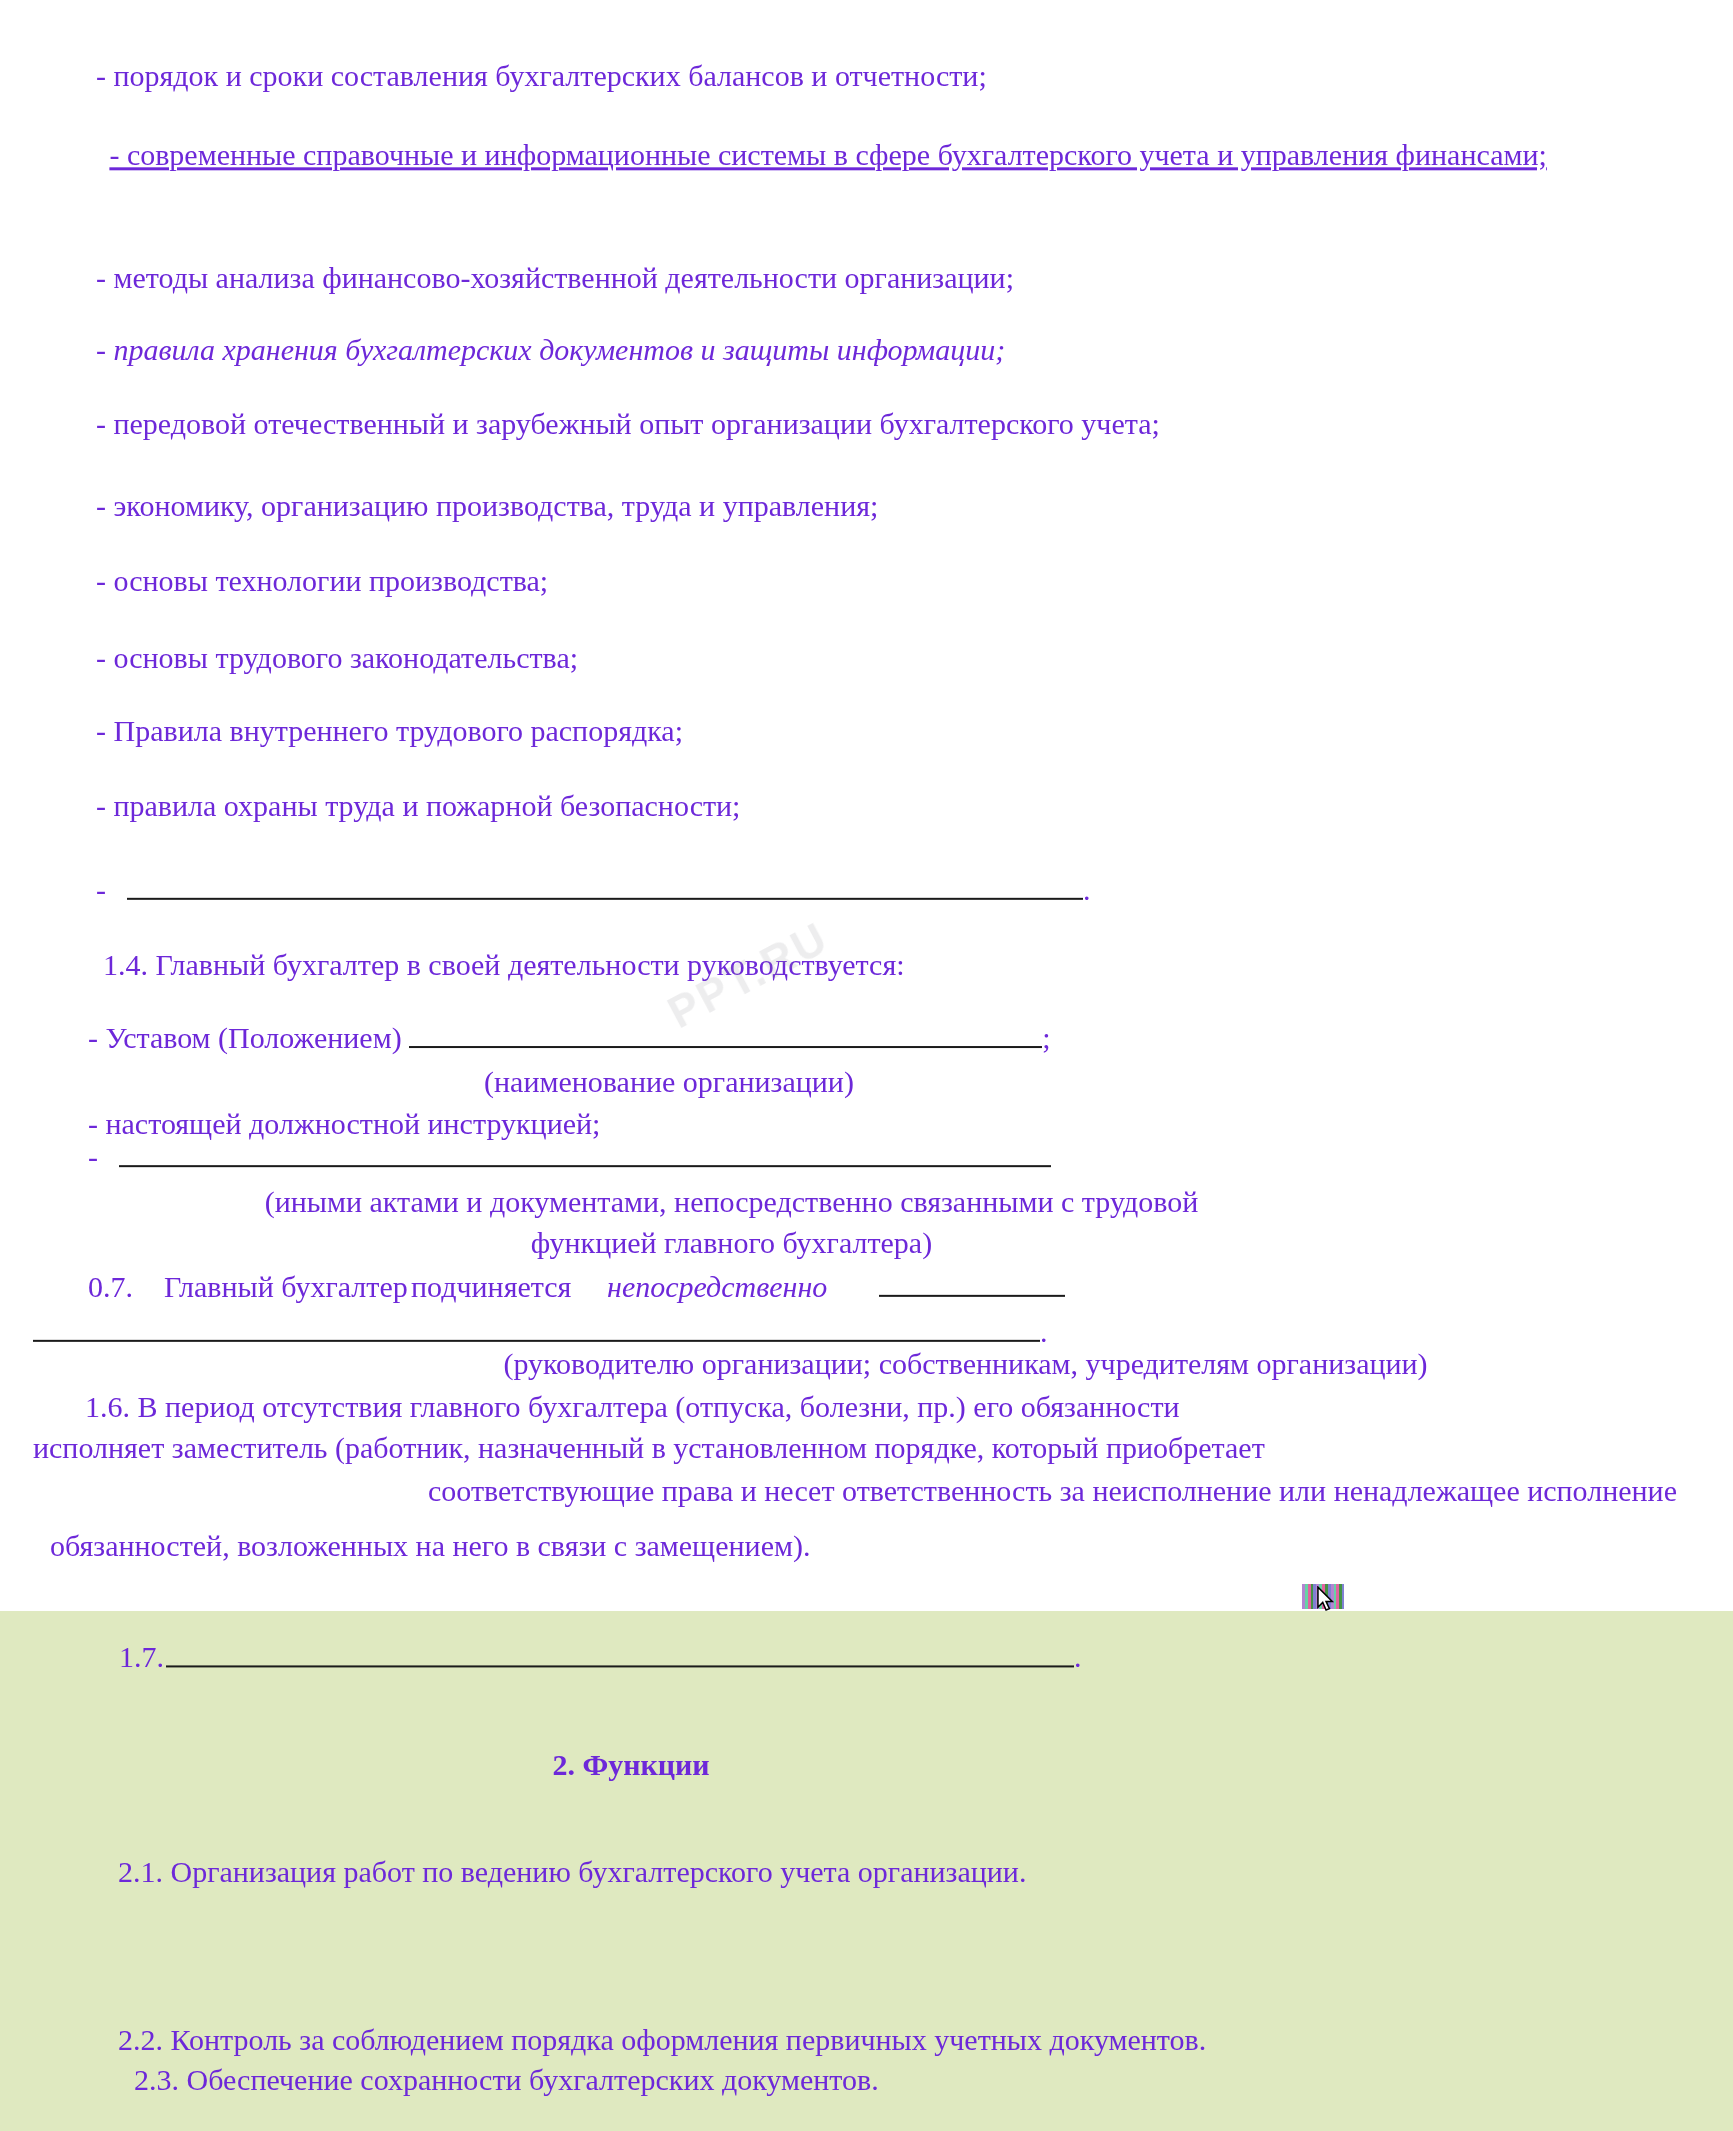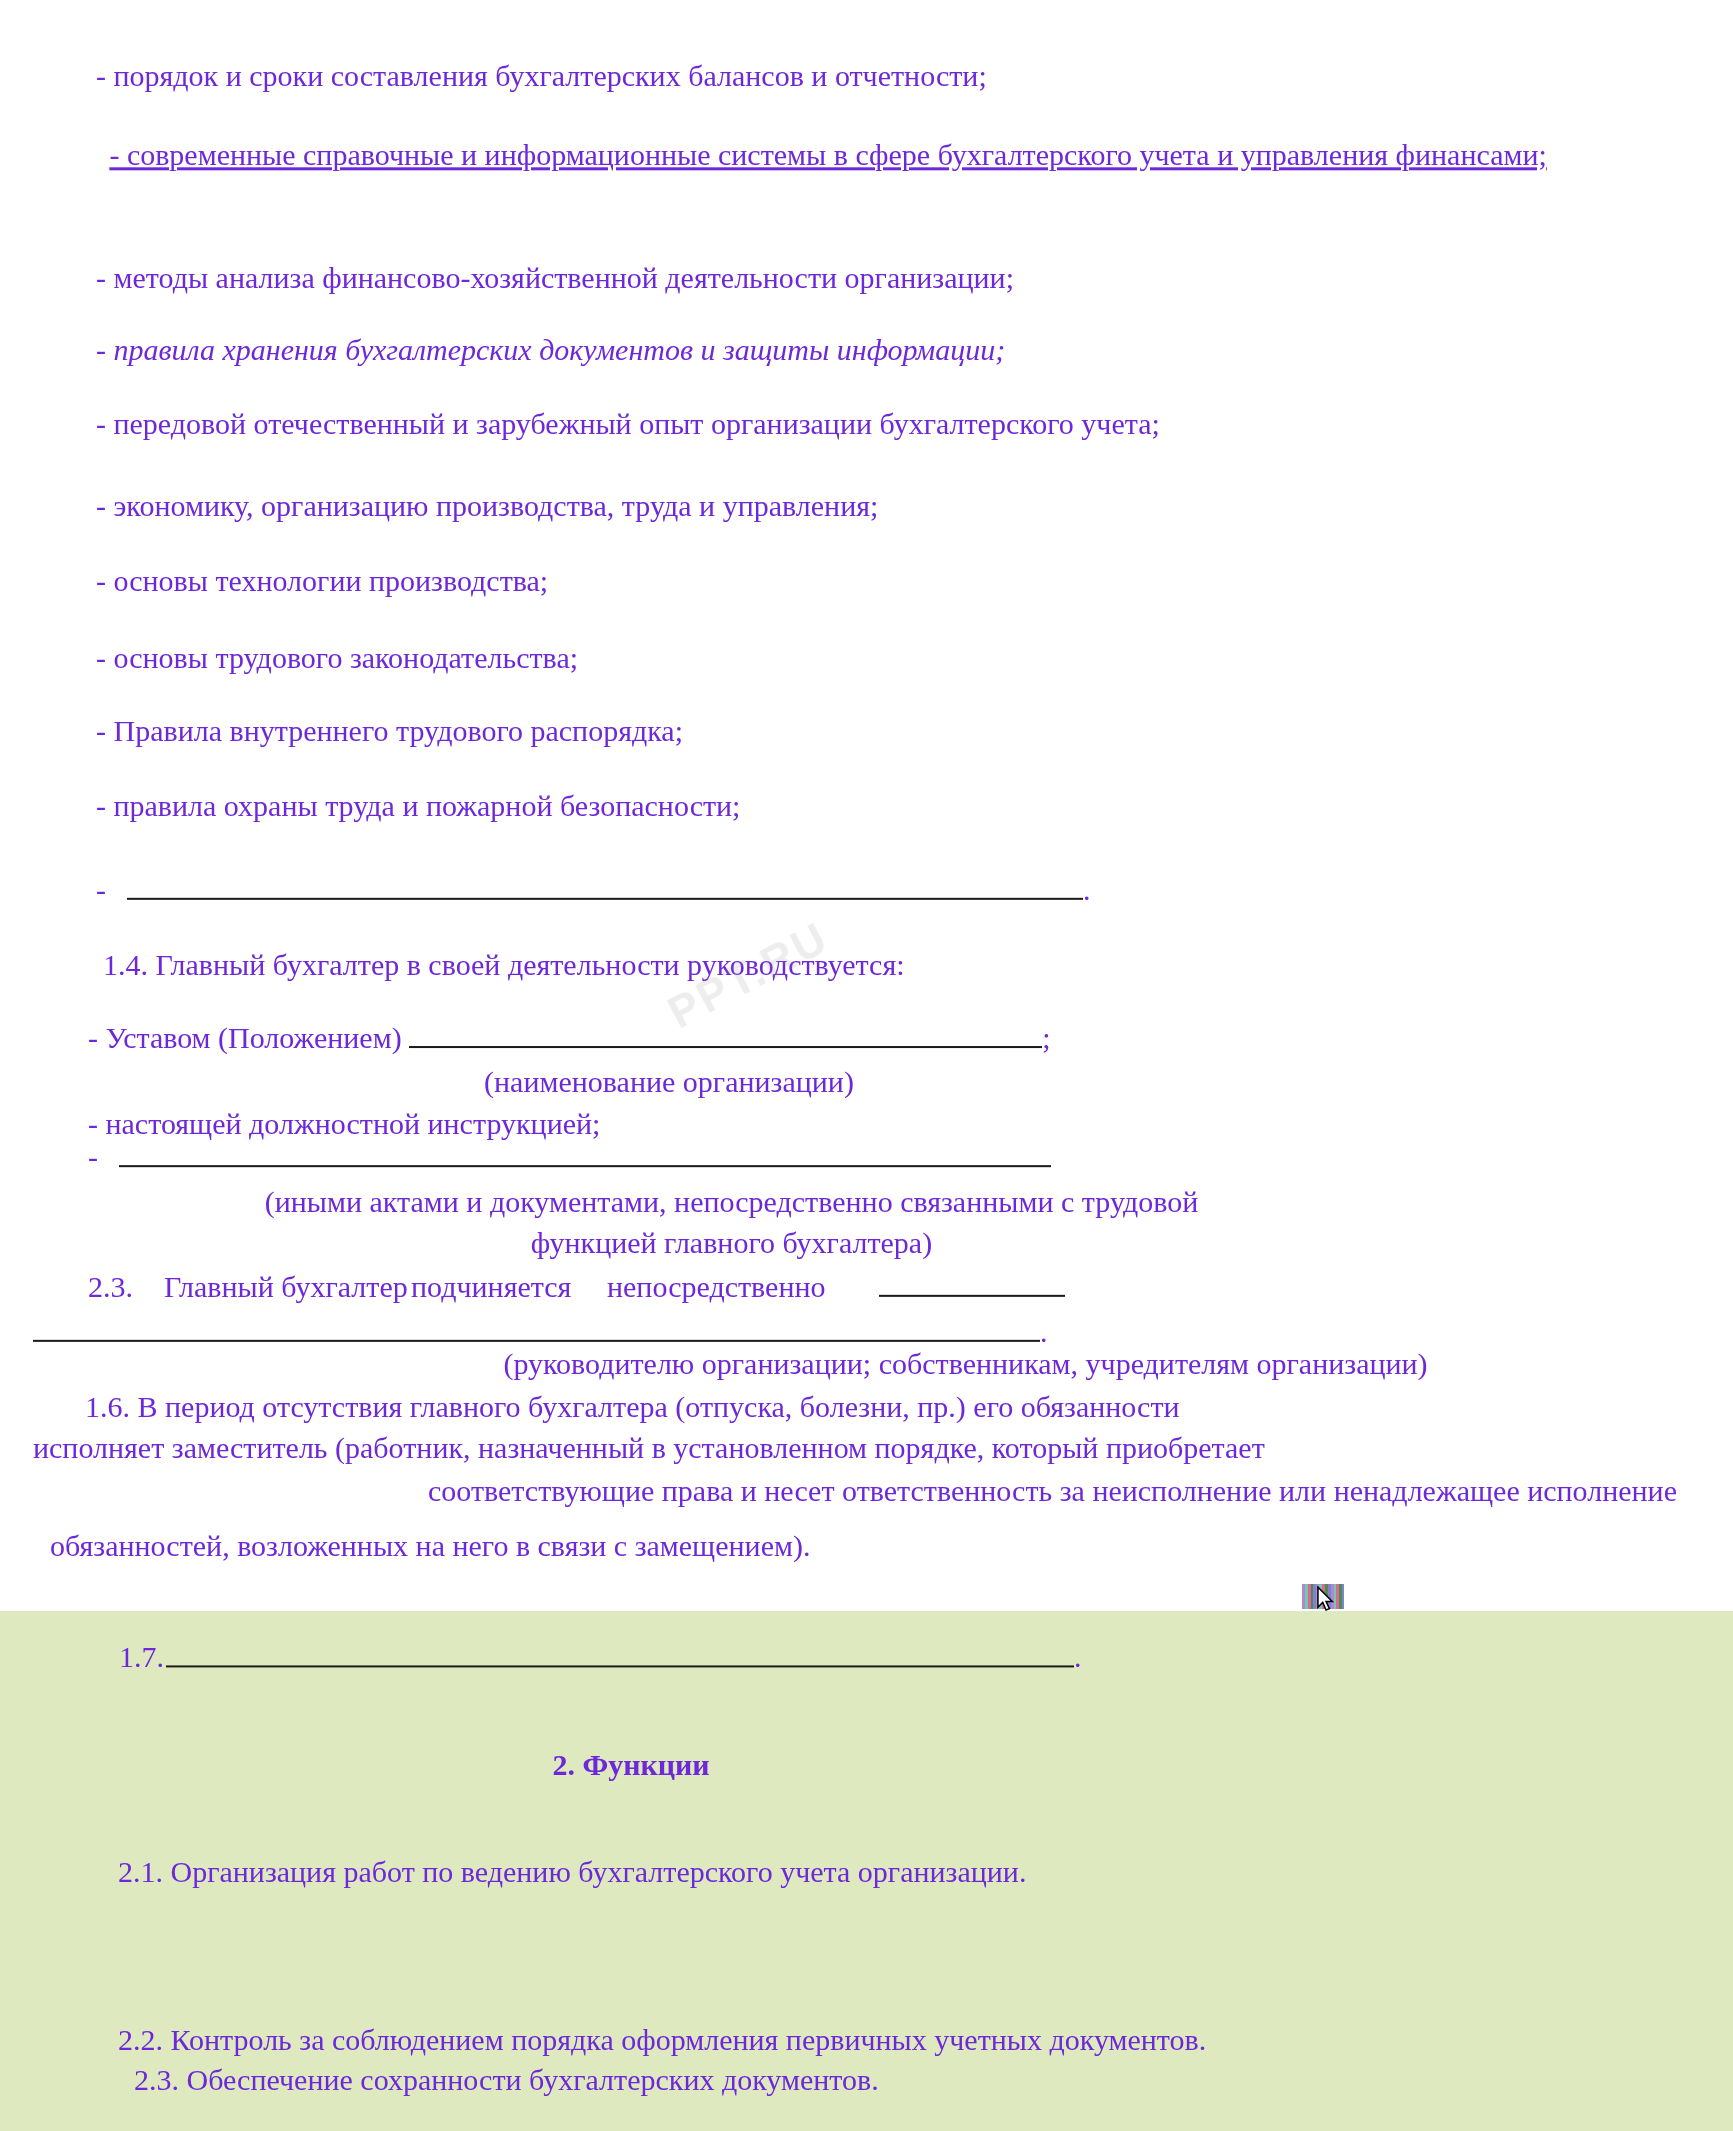--- a/index.html
+++ b/index.html
@@ -158,21 +158,21 @@
     <div class="para" style="left: 88px; top: 860px; width: 1587px; transform-origin: left top; transform: scaleY(0.755605);">
       <span>-</span>
       <span class="rule" style="width:932px; margin-left:13.4px;"></span>
     </div>
 
     <div class="para" style="left: 0px; top: 894px; width: 1463px; text-align: center; transform-origin: left top; transform: scaleY(0.755605);">(иными актами и документами, непосредственно связанными с трудовой</div>
 
     <div class="para" style="left: 0px; top: 925px; width: 1463px; text-align: center; transform-origin: left top; transform: scaleY(0.755605);">функцией главного бухгалтера)</div>
 
     <div class="para" style="left: 88px; top: 958px; width: 1606px; transform-origin: left top; transform: scaleY(0.755605);">
-      <span style="display:inline-block; width:76px;">2.3.</span><span style="display:inline-block; width:247px;">Главный бухгалтер</span><span style="display:inline-block; width:196px;">подчиняется</span><span style="display:inline-block; width:272px;">непосредственно</span><span class="rule" style="width:186px;"></span>
+      <span style="display:inline-block; width:76px;">0.7.</span><span style="display:inline-block; width:247px;">Главный бухгалтер</span><span style="display:inline-block; width:196px;">подчиняется</span><span style="display:inline-block; width:272px;font-style:italic;">непосредственно</span><span class="rule" style="width:186px;"></span>
     </div>
 
     <div class="para" style="left: 33px; top: 992px; width: 1625px; transform-origin: left top; transform: scaleY(0.755605);">
       <span class="rule" style="width:1007px;"></span><span>.</span>
     </div>
 
     <div class="para" style="left: 0px; top: 1016px; width: 1931px; text-align: center; transform-origin: left top; transform: scaleY(0.755605);">(руководителю организации; собственникам, учредителям организации)</div>
 
     <div class="para" style="left: 33px; top: 1049px; width: 1644px; text-indent: 52px; transform-origin: left top; transform: scaleY(0.755605);">1.6. В период отсутствия главного бухгалтера (отпуска, болезни, пр.) его обязанности</div>
     <div class="para" style="left: 33px; top: 1080px; width: 1644px; transform-origin: left top; transform: scaleY(0.755605);">исполняет заместитель (работник, назначенный в установленном порядке, который приобретает</div>

